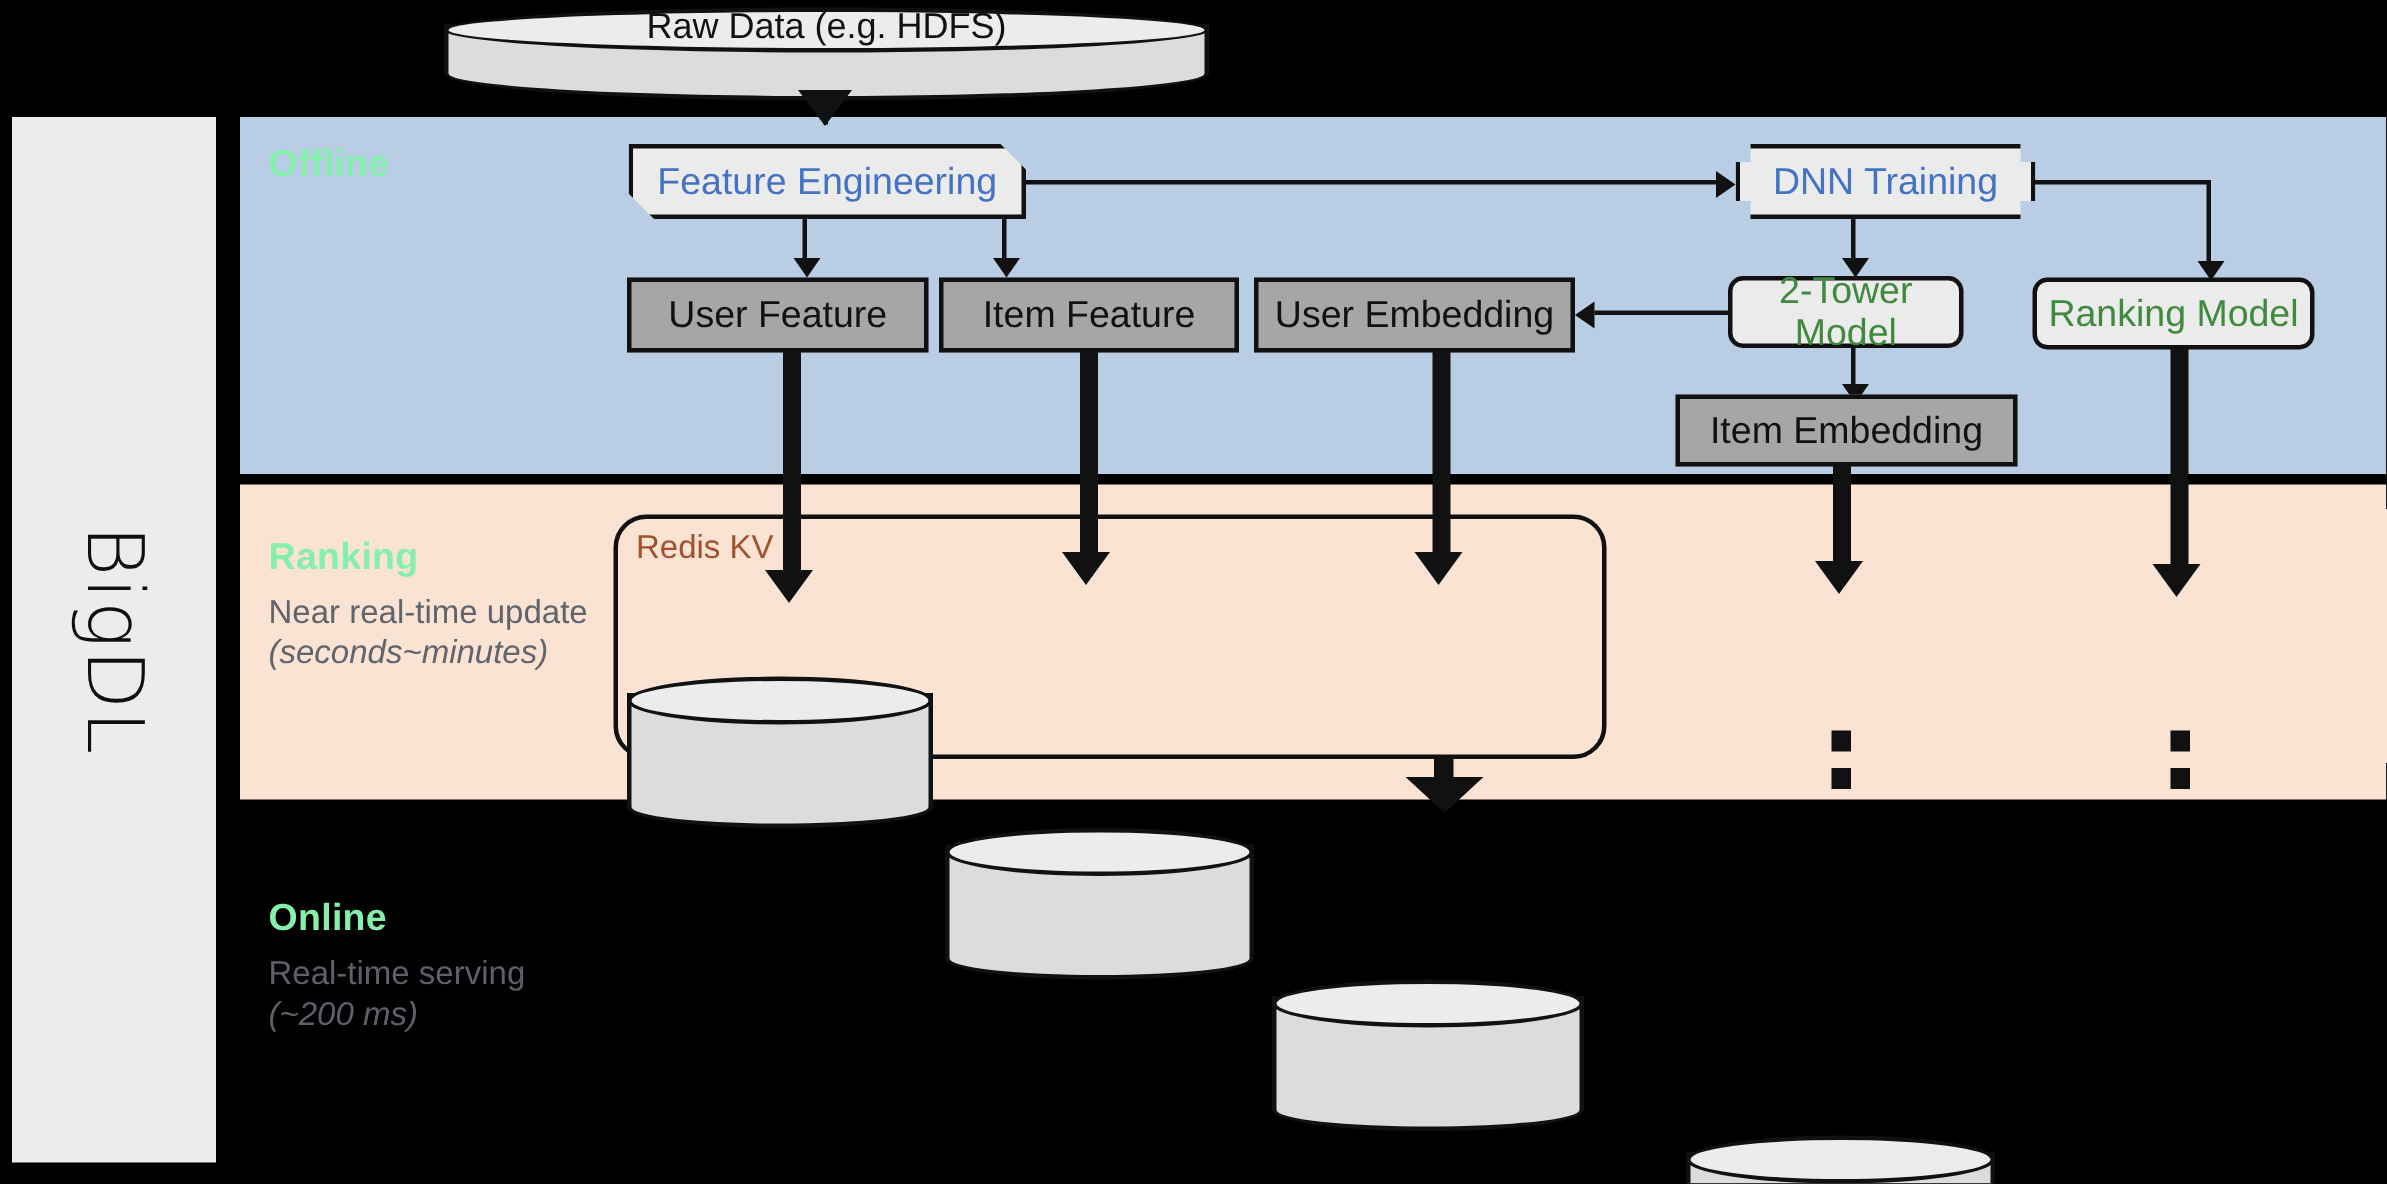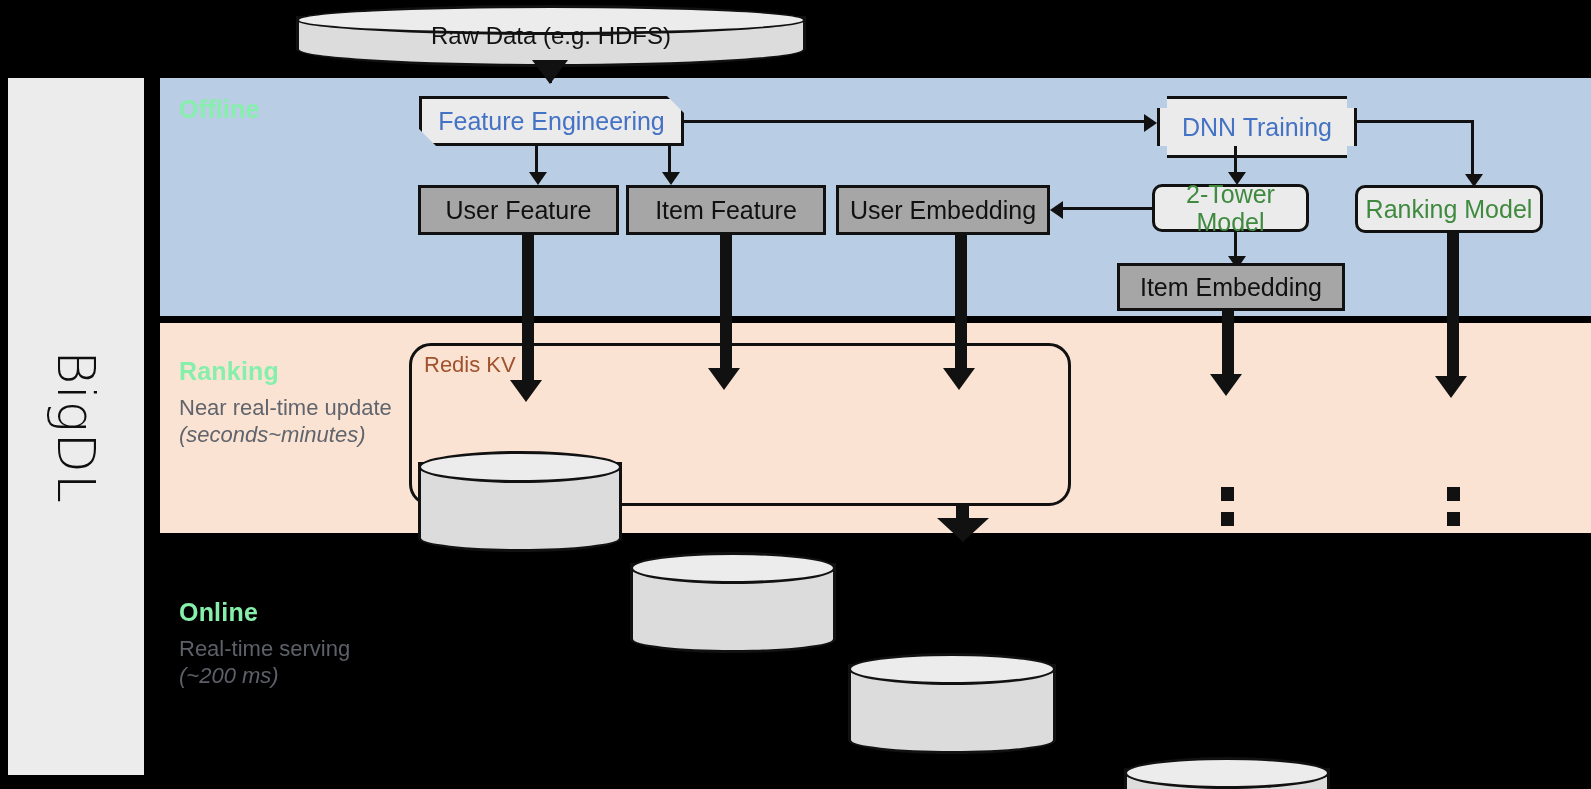--- a/index.html
+++ b/index.html
@@ -68,21 +68,21 @@
   .cyl .body{
     position:absolute;left:0;right:0;top:11px;bottom:0;
     background:#dcdcdc;border:3px solid #111;border-radius:0 0 50% 50%/0 0 14px 14px;
   }
   .cyl .top{
     position:absolute;left:0;right:0;top:0;height:26px;
     background:#ececec;border:3px solid #111;border-radius:50%;
   }
   .cyl .cap{
     position:absolute;left:0;right:0;top:0;bottom:0;
-    display:flex;align-items:center;justify-content:center;
+    display:flex;align-items:flex-start;justify-content:center;
   }
 
   
   .ln-h{background:#111;height:3px;}
   .ln-v{background:#111;width:3px;}
   .ah-down{
     width:0;height:0;border-left:9px solid transparent;border-right:9px solid transparent;
     border-top:13px solid #111;
   }
   .ah-left{
@@ -159,21 +159,21 @@
   </div>
 
   <div class="abs ln-h" style="left:684px;top:120px;width:462px;"></div>
   <div class="abs ah-right" style="left:1144px;top:114px;"></div>
 
   <div class="abs ln-v" style="left:535px;top:146px;height:28px;"></div>
   <div class="abs ah-down" style="left:529px;top:172px;"></div>
   <div class="abs ln-v" style="left:668px;top:146px;height:28px;"></div>
   <div class="abs ah-down" style="left:662px;top:172px;"></div>
 
-  <div class="abs node flanged" style="left:1157px;top:96px;width:200px;height:62px;">
+  <div class="abs node flanged" style="left:1157px;top:96px;width:200px;height:50px;">
     <span class="node-txt blue-txt">DNN Training</span>
   </div>
 
   <div class="abs ln-v" style="left:1234px;top:146px;height:28px;"></div>
   <div class="abs ah-down" style="left:1228px;top:172px;"></div>
 
   <div class="abs ln-h" style="left:1354px;top:120px;width:120px;"></div>
   <div class="abs ln-v" style="left:1471px;top:120px;height:56px;"></div>
   <div class="abs ah-down" style="left:1465px;top:174px;"></div>
 

